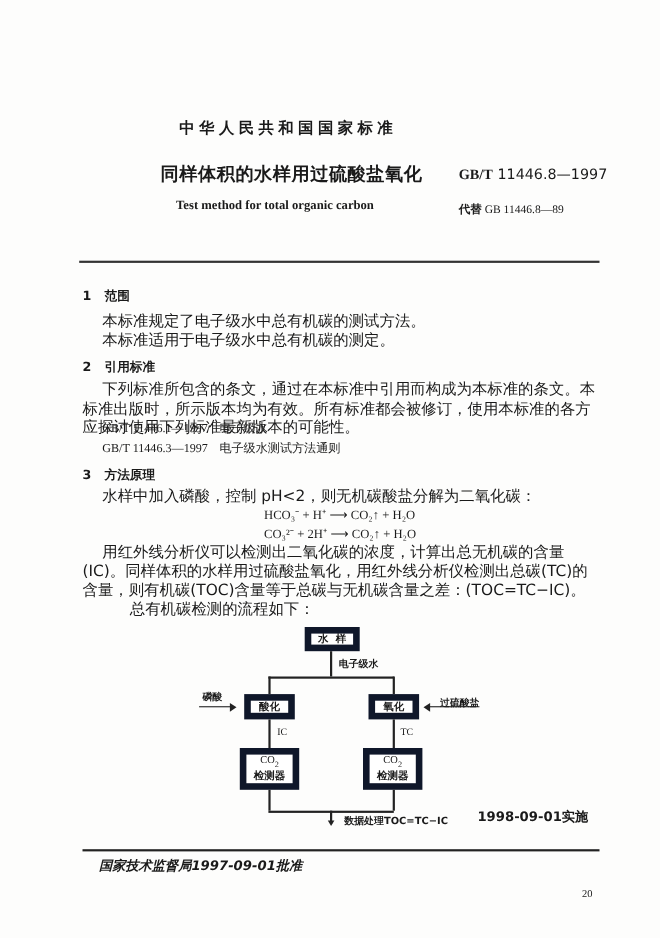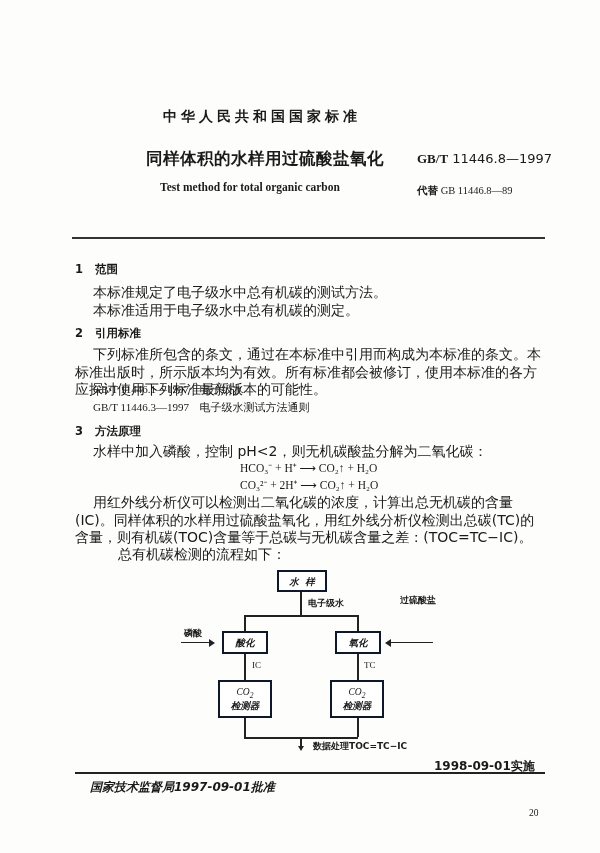--- a/index.html
+++ b/index.html
@@ -24,30 +24,30 @@
   .hr-bot { left: 75px; width: 470px; top: 772px; height: 2px; background: #222; }
 
   .sec { font-size: 11.5px; font-weight: bold; }
   .para { font-size: 14px; line-height: 17.5px; }
   .ref { font-size: 11px; }
 
   .eq { font-size: 11.5px; font-family: "Liberation Serif", serif; }
   sub, sup { font-size: 7.5px; line-height: 0; }
 
   .flow-box {
-    position: absolute; border: 2px solid #0f172a; background: #fff;
+    position: absolute; border: 6px solid #0f172a; background: #fff;
     display: flex; align-items: center; justify-content: center; flex-direction: column;
-    font-size: 9.5px; font-weight: bold; line-height: 13px; box-sizing: border-box; font-style: italic;
+    font-size: 9.5px; font-weight: bold; line-height: 13px; box-sizing: border-box;
   }
   .line { position: absolute; background: #222; }
   .flow-label { font-size: 9px; font-weight: bold; }
   .flow-tag { font-size: 9px; font-family: "Liberation Serif", serif; }
 
   .footer-left { left: 90px; top: 779px; font-size: 12px; font-weight: bold; font-style: italic; }
-  .footer-right { left: 434px; top: 758px; font-size: 12px; font-weight: bold; }
+  .footer-right { left: 434px; top: 734px; font-size: 12px; font-weight: bold; }
   .page-no { left: 529px; top: 808px; font-size: 9.5px; }
 </style>
 </head>
 <body>
 
 <div class="abs nat-title sans">中华人民共和国国家标准</div>
 <div class="abs doc-title sans">同样体积的水样用过硫酸盐氧化</div>
 <div class="abs std-no">
   <b>GB/T</b>
   <span class="sans">11446.8—1997</span>
@@ -94,21 +94,21 @@
   <div class="line" style="left:300px;top:592px;width:1.5px;height:23px;"></div>
   <div class="abs flow-label sans" style="left:308px;top:597px;">电子级水</div>
   <div class="line" style="left:244px;top:615px;width:114px;height:1.5px;"></div>
   <div class="line" style="left:244px;top:615px;width:1.5px;height:16px;"></div>
   <div class="line" style="left:357px;top:615px;width:1.5px;height:16px;"></div>
 
   <div class="abs flow-label sans" style="left:184px;top:627px;">磷酸</div>
   <div class="line" style="left:181px;top:642px;width:30px;height:1.2px;"></div>
   <div class="abs" style="left:209px;top:638.5px;width:0;height:0;border-left:6px solid #222;border-top:4px solid transparent;border-bottom:4px solid transparent;"></div>
 
-  <div class="abs flow-label sans" style="left:400px;top:594px;">过硫酸盐</div>
+  <div class="abs flow-label sans" style="left:400px;top:633px;">过硫酸盐</div>
   <div class="line" style="left:390px;top:642px;width:43px;height:1.2px;"></div>
   <div class="abs" style="left:385px;top:638.5px;width:0;height:0;border-right:6px solid #222;border-top:4px solid transparent;border-bottom:4px solid transparent;"></div>
 
   <div class="flow-box sans" style="left:222px;top:631px;width:46px;height:23px;">
     <span>酸化</span>
   </div>
   <div class="flow-box sans" style="left:335px;top:631px;width:46px;height:23px;">
     <span>氧化</span>
   </div>
 

